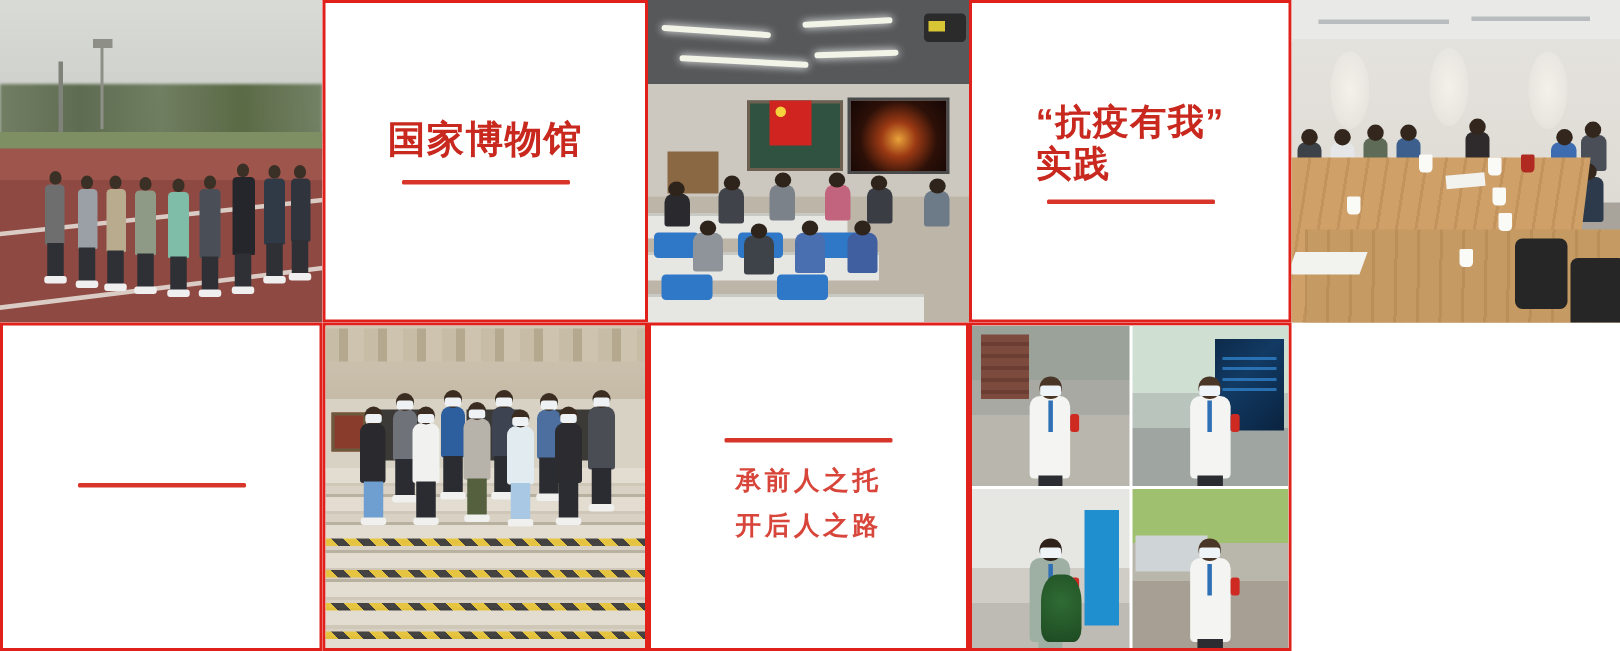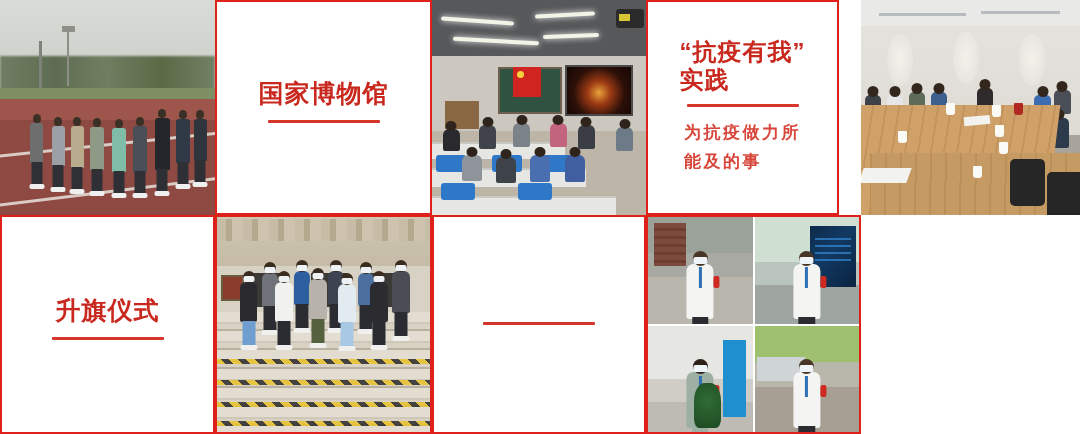--- a/index.html
+++ b/index.html
@@ -262,27 +262,25 @@
       <div class="cl-stud" style="left:55%;top:57%;width:17px;height:24px;background:#c3647e;"></div>
       <div class="cl-stud" style="left:68%;top:58%;width:17px;height:24px;background:#3a3d44;"></div>
       <div class="cl-stud" style="left:86%;top:59%;width:17px;height:24px;background:#6d7b88;"></div>
       <div class="cl-stud" style="left:14%;top:72%;width:20px;height:26px;background:#8e949a;"></div>
       <div class="cl-stud" style="left:30%;top:73%;width:20px;height:26px;background:#3e4249;"></div>
       <div class="cl-stud" style="left:46%;top:72%;width:20px;height:27px;background:#4a6fb0;"></div>
       <div class="cl-stud" style="left:62%;top:72%;width:20px;height:27px;background:#3f5fa0;"></div>
     </div>
   </div>
 
-  <div class="cell bordered" style="left:646px;top:0;width:193px;height:215px;">
+  <div class="cell bordered" style="left:646px;top:0;width:215px;height:215px;">
     <div class="card two">
       <div class="title">“抗疫有我”
 实践</div>
       <div class="rule"></div>
-      <div class="sub">为抗疫做力所
-能及的事</div>
     </div>
   </div>
 
   <div class="cell" style="left:861px;top:0;width:219px;height:215px;">
     <div class="photo">
       <div class="ph-layer mr-ceil"></div>
       <div class="mr-slot" style="left:8%;top:6%;width:40%;"></div>
       <div class="mr-slot" style="left:55%;top:5%;width:36%;"></div>
       <div class="ph-layer mr-wall"></div>
       <div class="mr-glow" style="left:12%;top:16%;"></div>
@@ -308,21 +306,20 @@
       <div class="mr-cup" style="left:17%;top:61%;"></div>
       <div class="mr-cup" style="left:51%;top:77%;"></div>
       <div class="mr-cup" style="left:70%;top:48%;background:#b02a22;"></div>
       <div class="mr-chair" style="left:68%;top:74%;width:16%;height:22%;"></div>
       <div class="mr-chair" style="left:85%;top:80%;width:17%;height:24%;"></div>
     </div>
   </div>
 
   <div class="cell bordered" style="left:0;top:215px;width:215px;height:219px;">
     <div class="card">
-      <div class="title">升旗仪式</div>
       <div class="rule"></div>
     </div>
   </div>
 
   <div class="cell bordered" style="left:215px;top:215px;width:217px;height:219px;">
     <div class="photo">
       <div class="ph-layer ms-facade"></div>
       <div class="ph-layer ms-relief"></div>
       <div class="ph-layer ms-wall"></div>
       <div class="ms-door" style="left:16%;top:26%;width:17%;height:16%;"></div>
@@ -383,20 +380,22 @@
           <span class="h"></span>
           <span class="m"></span>
           <span class="lg"></span>
         </div>
     </div>
   </div>
 
   <div class="cell bordered" style="left:432px;top:215px;width:214px;height:219px;">
     <div class="card two">
       <div class="rule"></div>
+      <div class="sub">承前人之托
+开后人之路</div>
     </div>
   </div>
 
   <div class="cell bordered" style="left:646px;top:215px;width:215px;height:219px;">
     <div class="col4">
       <div class="q q1">
         <div class="vol">
             <span class="h"></span>
             <span class="m"></span>
             <span class="lan"></span>

